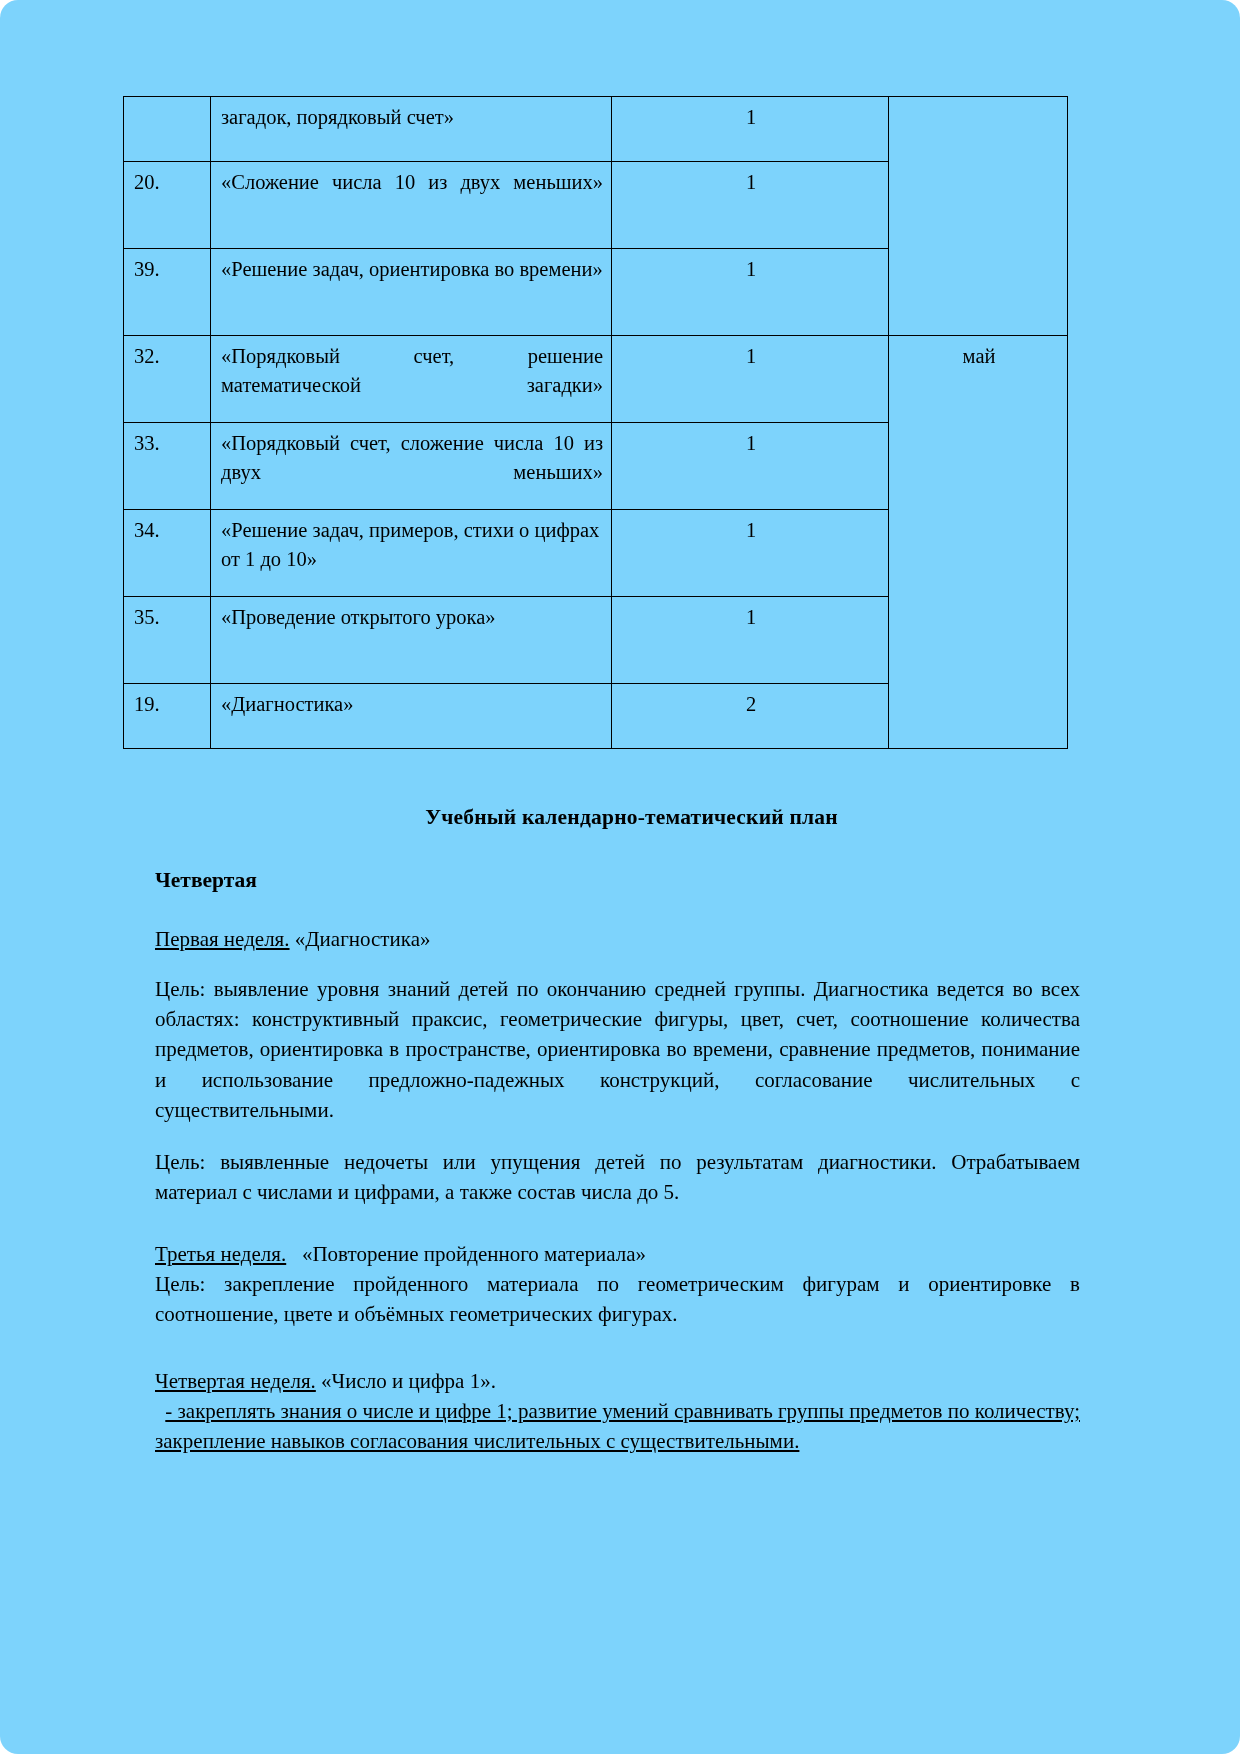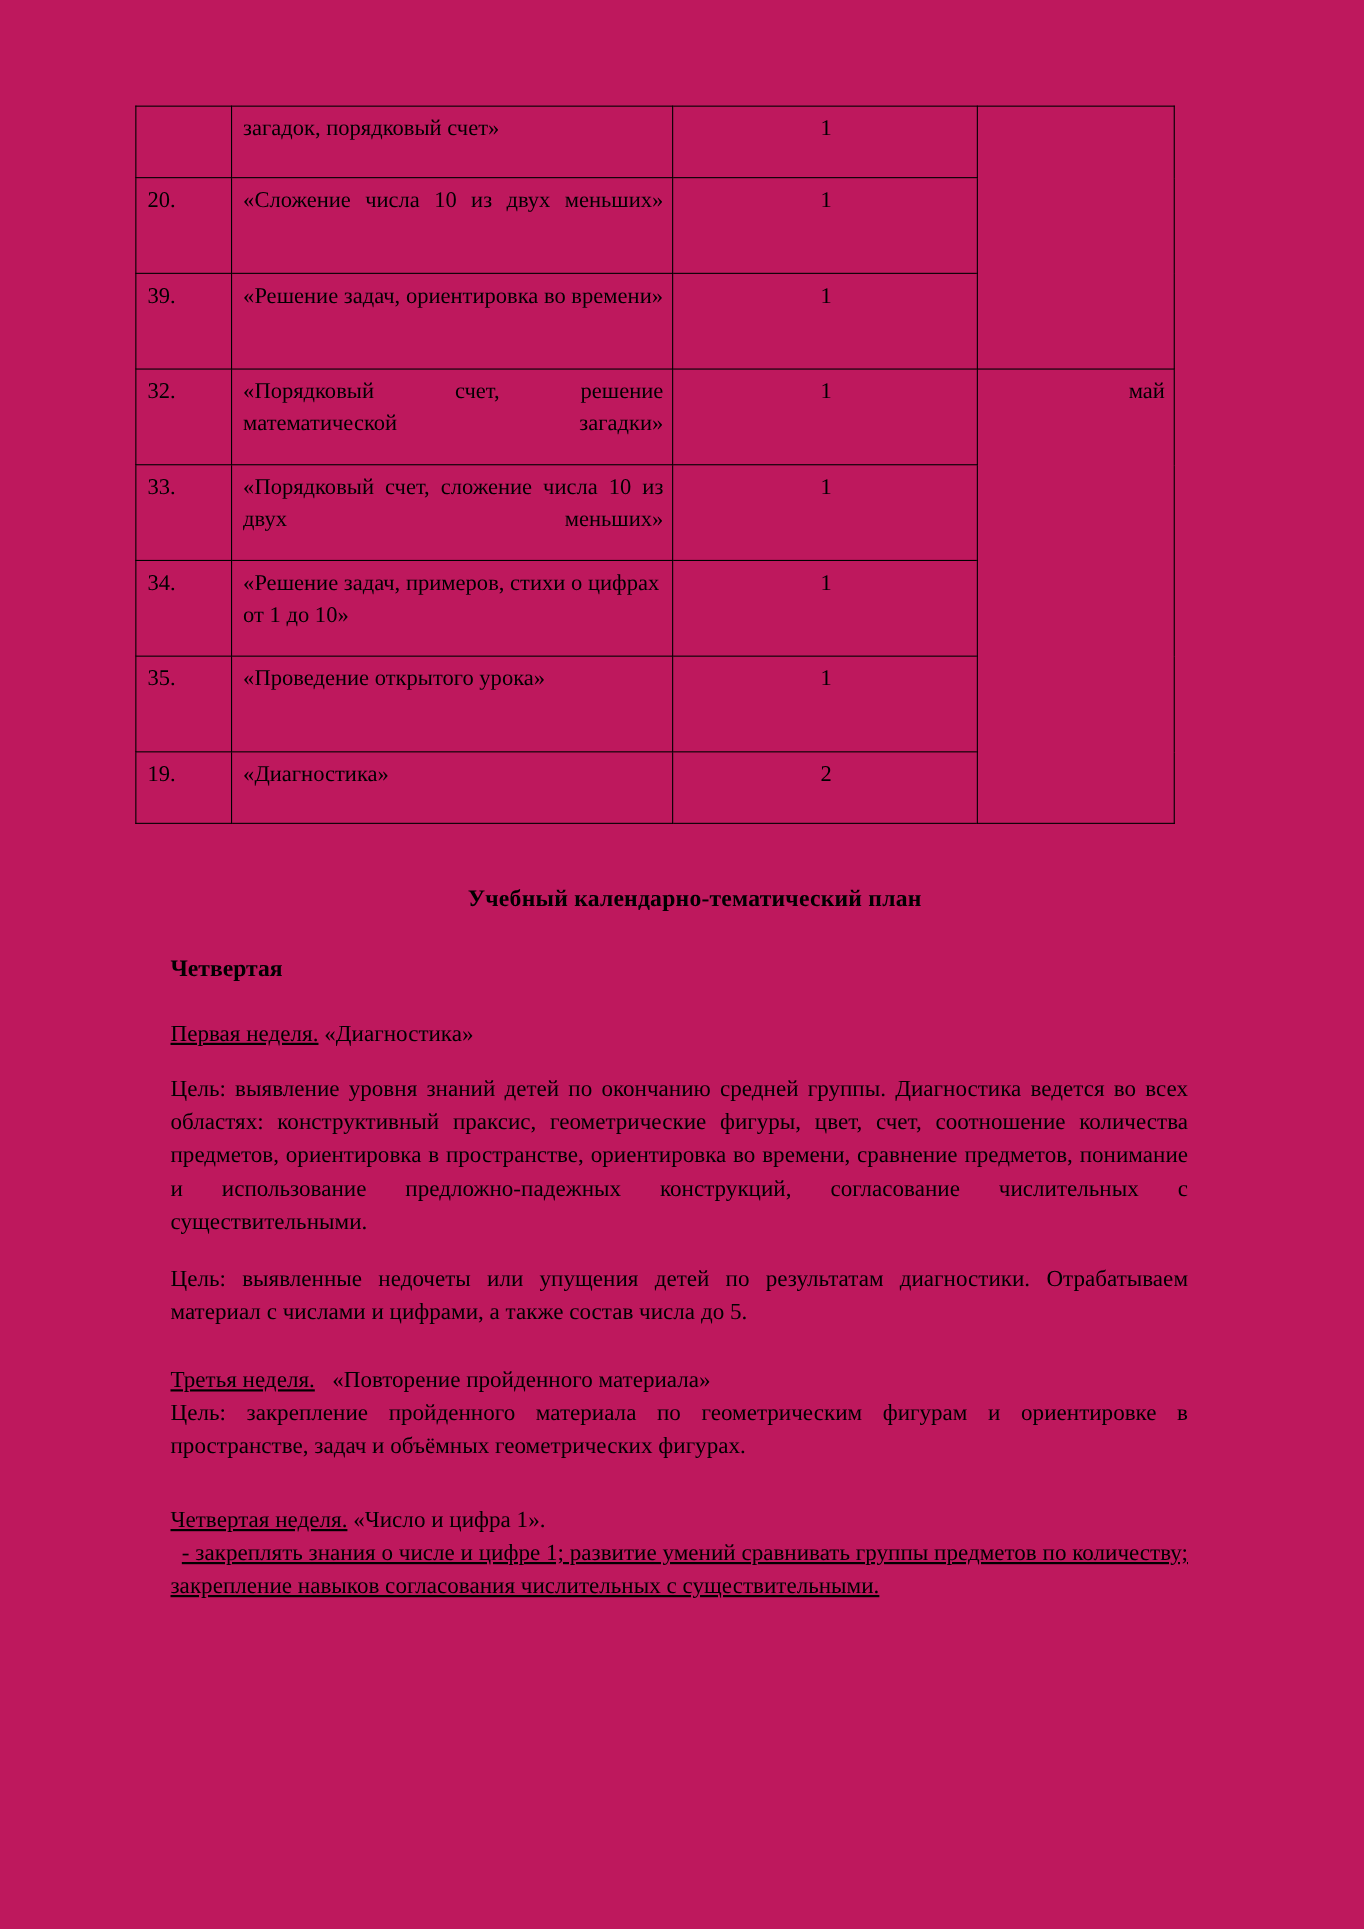--- a/index.html
+++ b/index.html
@@ -13,21 +13,22 @@
     font-family: "Liberation Serif", "DejaVu Serif", serif;
     color: #000000;
     position: relative;
     overflow: hidden;
   }
   .page {
     position: absolute;
     left: 0; top: 0;
     width: 1240px;
     height: 1754px;
-    background: #be185d;
+    background: #7dd3fc;
+    border-radius: 18px;
   }
   .content {
     position: absolute;
     left: 155px;
     top: 96px;
     width: 925px;
   }
 
   
   table.plan-table {
@@ -40,21 +41,21 @@
     border: 1.6px solid #000;
     vertical-align: top;
     padding: 6px 8px 6px 10px;
     font-size: 20.5px;
     line-height: 1.42;
   }
   td.col-num      { width: 68px; text-align: left; }
   td.col-theme    { width: 382px; text-align: justify; text-align-last: justify; }
   td.col-theme.nojust { text-align: left; text-align-last: left; }
   td.col-hours    { width: 258px; text-align: center; }
-  td.col-month    { width: 160px; text-align: right; padding-left: 14px; }
+  td.col-month    { width: 160px; text-align: center; padding-left: 14px; }
 
   tr.r-cont td { height: 52px; }
   tr.r-two  td { height: 74px; }
   tr.r-one  td { height: 74px; }
   tr.r-last td { height: 52px; }
 
   
   .doc-title {
     text-align: center;
     font-weight: bold;
@@ -147,21 +148,21 @@
     </div>
     <div class="para">Цель:&nbsp;выявление уровня знаний детей по окончанию средней группы. Диагностика ведется во всех областях: конструктивный праксис, геометрические фигуры, цвет, счет, соотношение количества предметов, ориентировка в пространстве, ориентировка во времени, сравнение предметов, понимание и использование предложно-падежных конструкций, согласование числительных с существительными.</div>
 
     <div class="para">Цель: выявленные недочеты или упущения детей по результатам диагностики. Отрабатываем материал с числами и цифрами, а также состав числа до 5.</div>
 
     <div class="week-line">
       <span class="week-label">Третья неделя.</span>
       <span class="nowrapsp"> </span>
       <span>«Повторение пройденного материала»</span>
     </div>
-    <div class="para tight">Цель: закрепление пройденного материала по геометрическим фигурам и ориентировке в пространстве, задач и объёмных геометрических фигурах.</div>
+    <div class="para tight">Цель: закрепление пройденного материала по геометрическим фигурам и ориентировке в соотношение, цвете и объёмных геометрических фигурах.</div>
 
     <div class="week-line tight">
       <span class="week-label">Четвертая неделя.</span>
       <span>«Число и цифра 1».</span>
     </div>
     <div class="para tight nojust">- закреплять знания о числе и цифре 1; развитие умений сравнивать группы предметов по количеству; закрепление навыков согласования числительных с существительными.</div>
 
   </div>
 </div>
 

